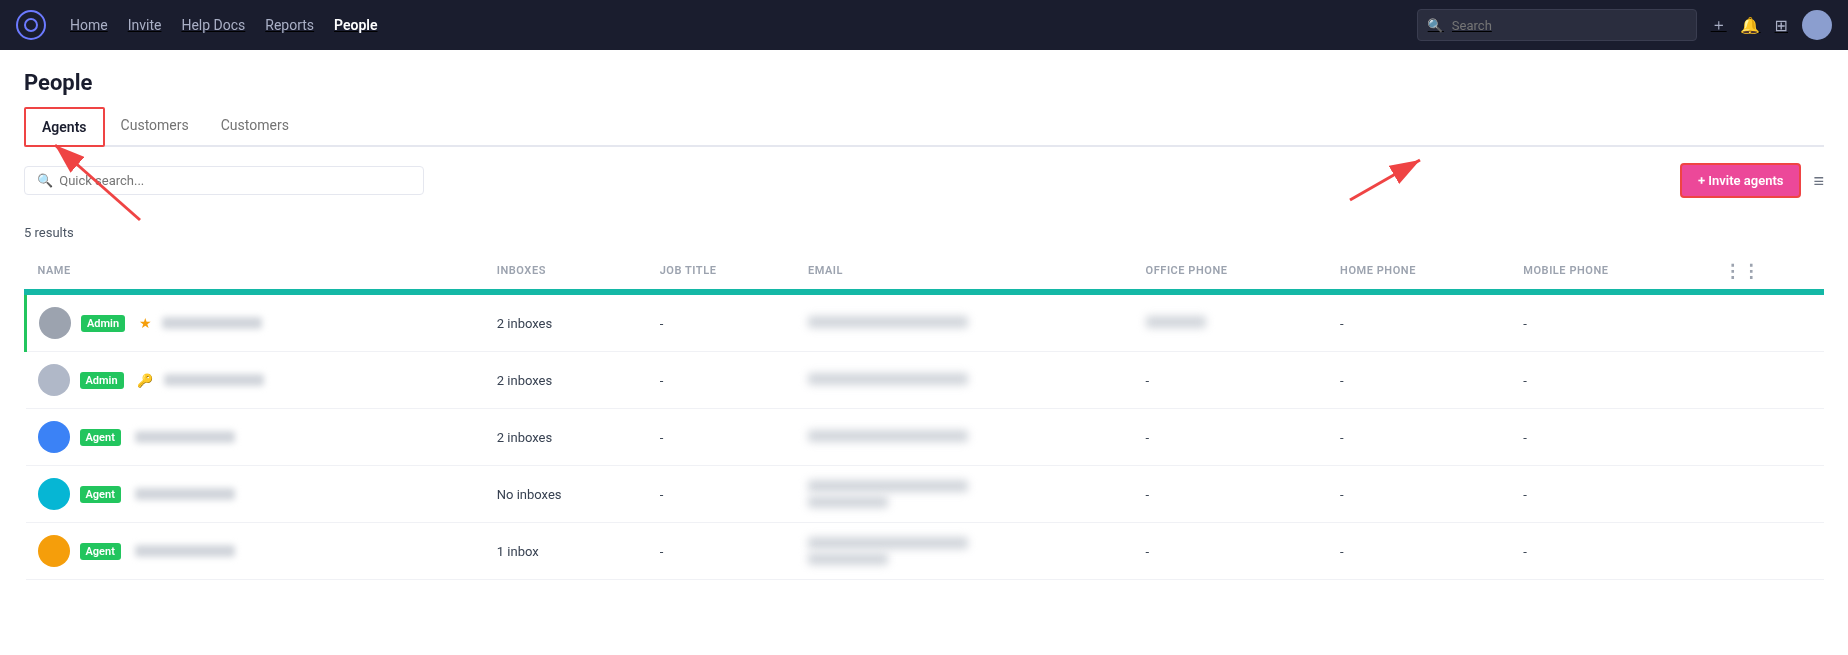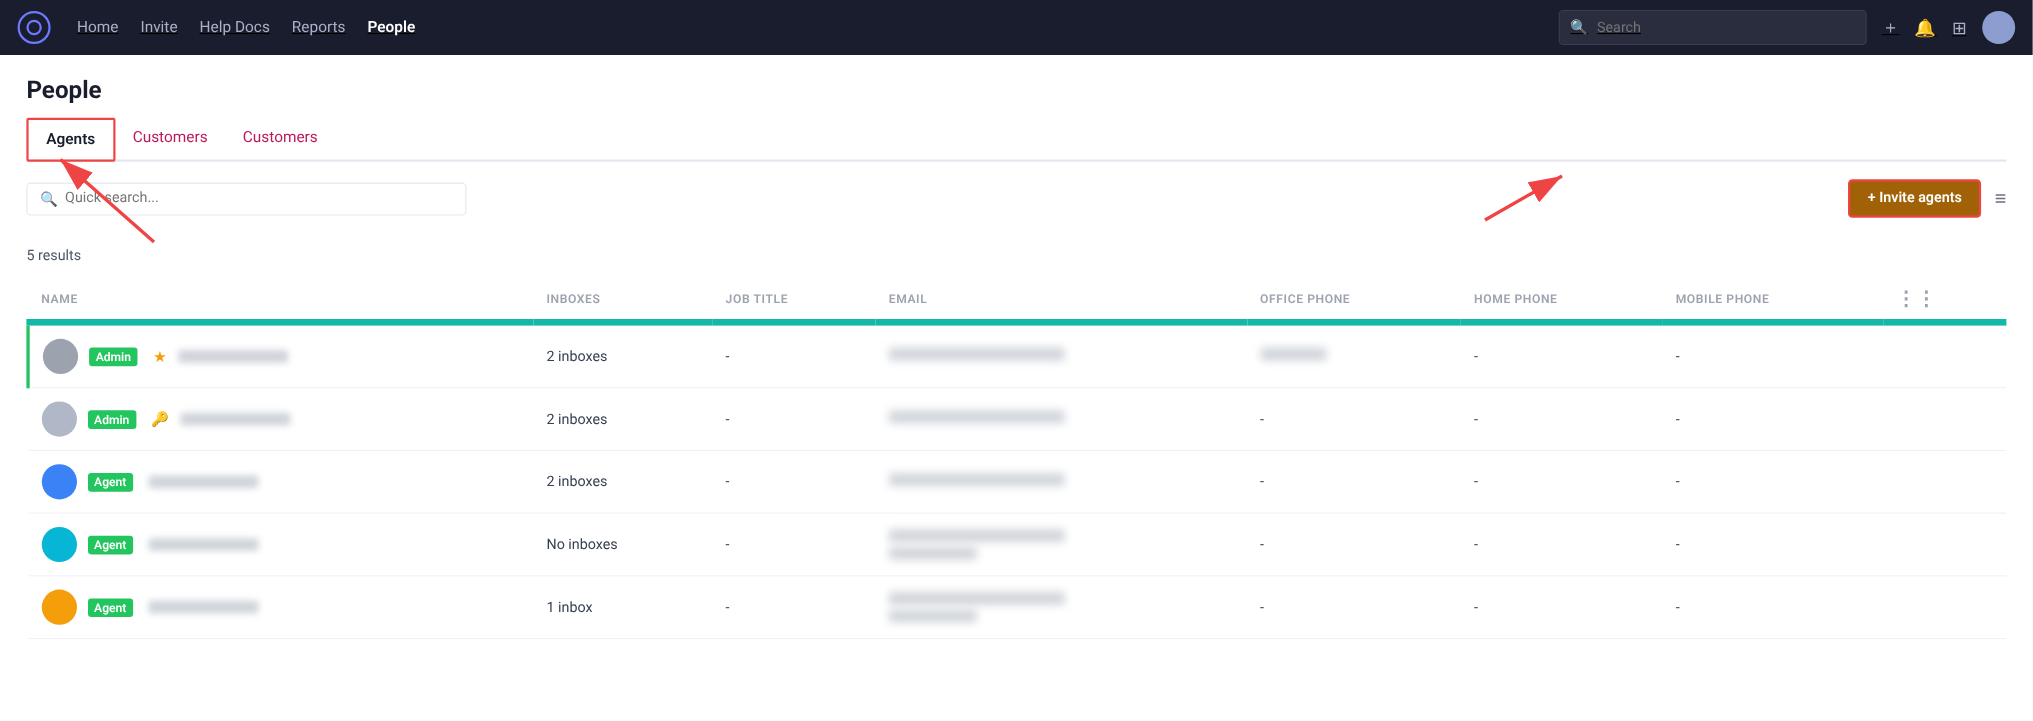--- a/index.html
+++ b/index.html
@@ -96,21 +96,21 @@
     .tabs {
       display: flex;
       gap: 0;
       border-bottom: 2px solid #e5e7ef;
       margin-bottom: 16px;
     }
     .tab {
       padding: 10px 16px;
       font-size: 14px;
       cursor: pointer;
-      color: #be185d;
+      color: #737373;
       border-bottom: 3px solid transparent;
       margin-bottom: -2px;
     }
     .tab.active {
       color: #1a1d2e;
       font-weight: 600;
       border-bottom: 3px solid #3b82f6;
       border: 2px solid #ef4444;
       border-radius: 2px;
     }
@@ -133,21 +133,21 @@
       max-width: 400px;
     }
     .quick-search input {
       border: none;
       outline: none;
       font-size: 13px;
       color: #9ca3af;
       width: 100%;
     }
     .invite-btn {
-      background: #a16207;
+      background: #ec4899;
       color: #fff;
       border: 2px solid #ef4444;
       border-radius: 4px;
       padding: 8px 16px;
       font-size: 13px;
       font-weight: 600;
       cursor: pointer;
       display: flex; align-items: center; gap: 6px;
       margin-left: auto;
     }

